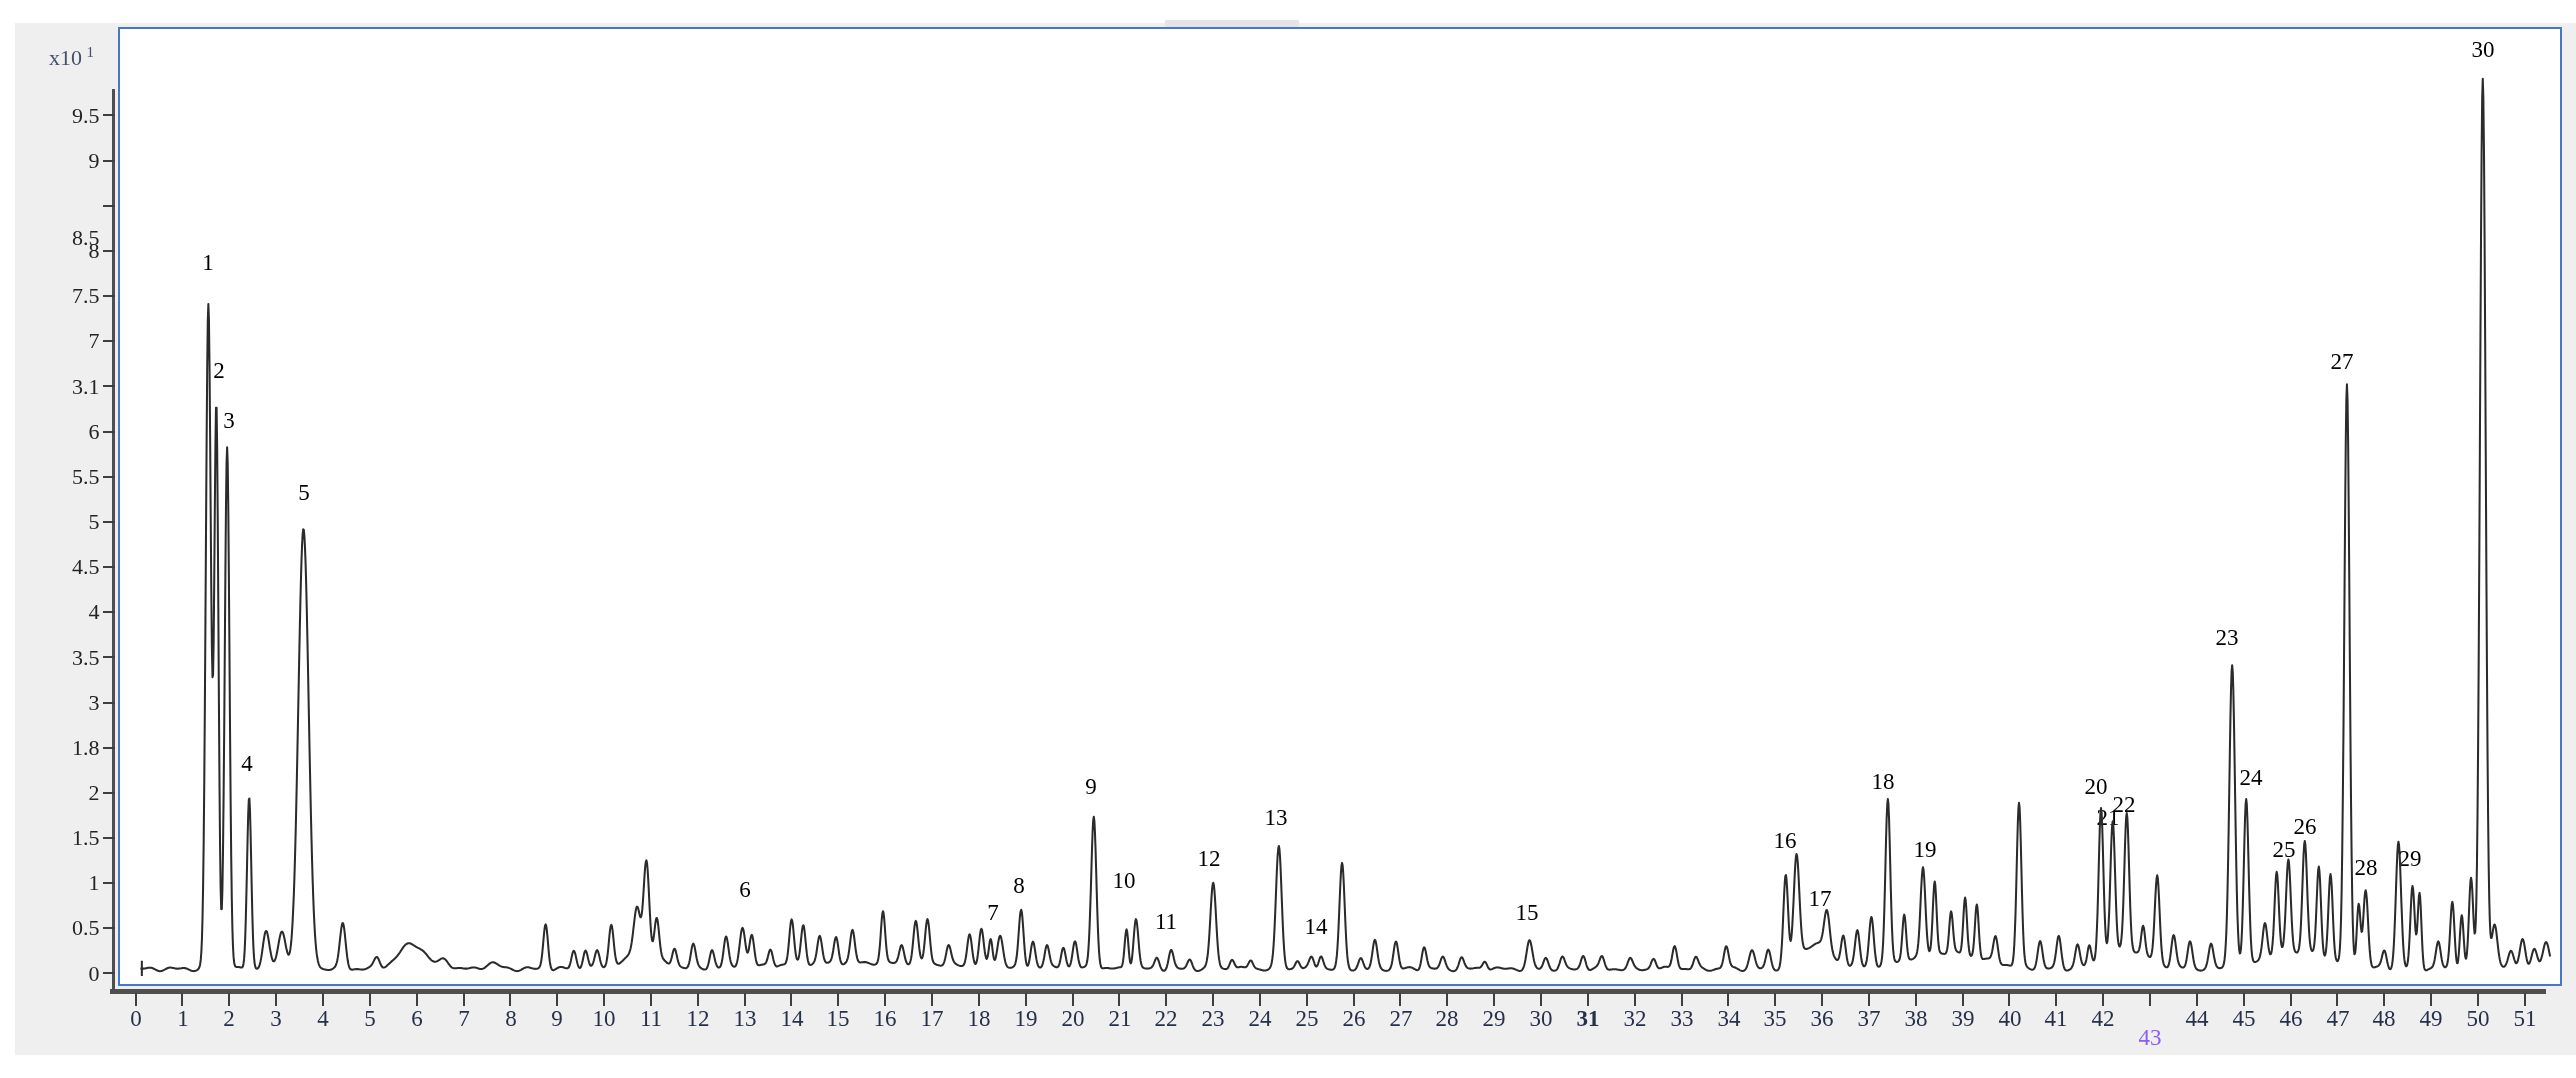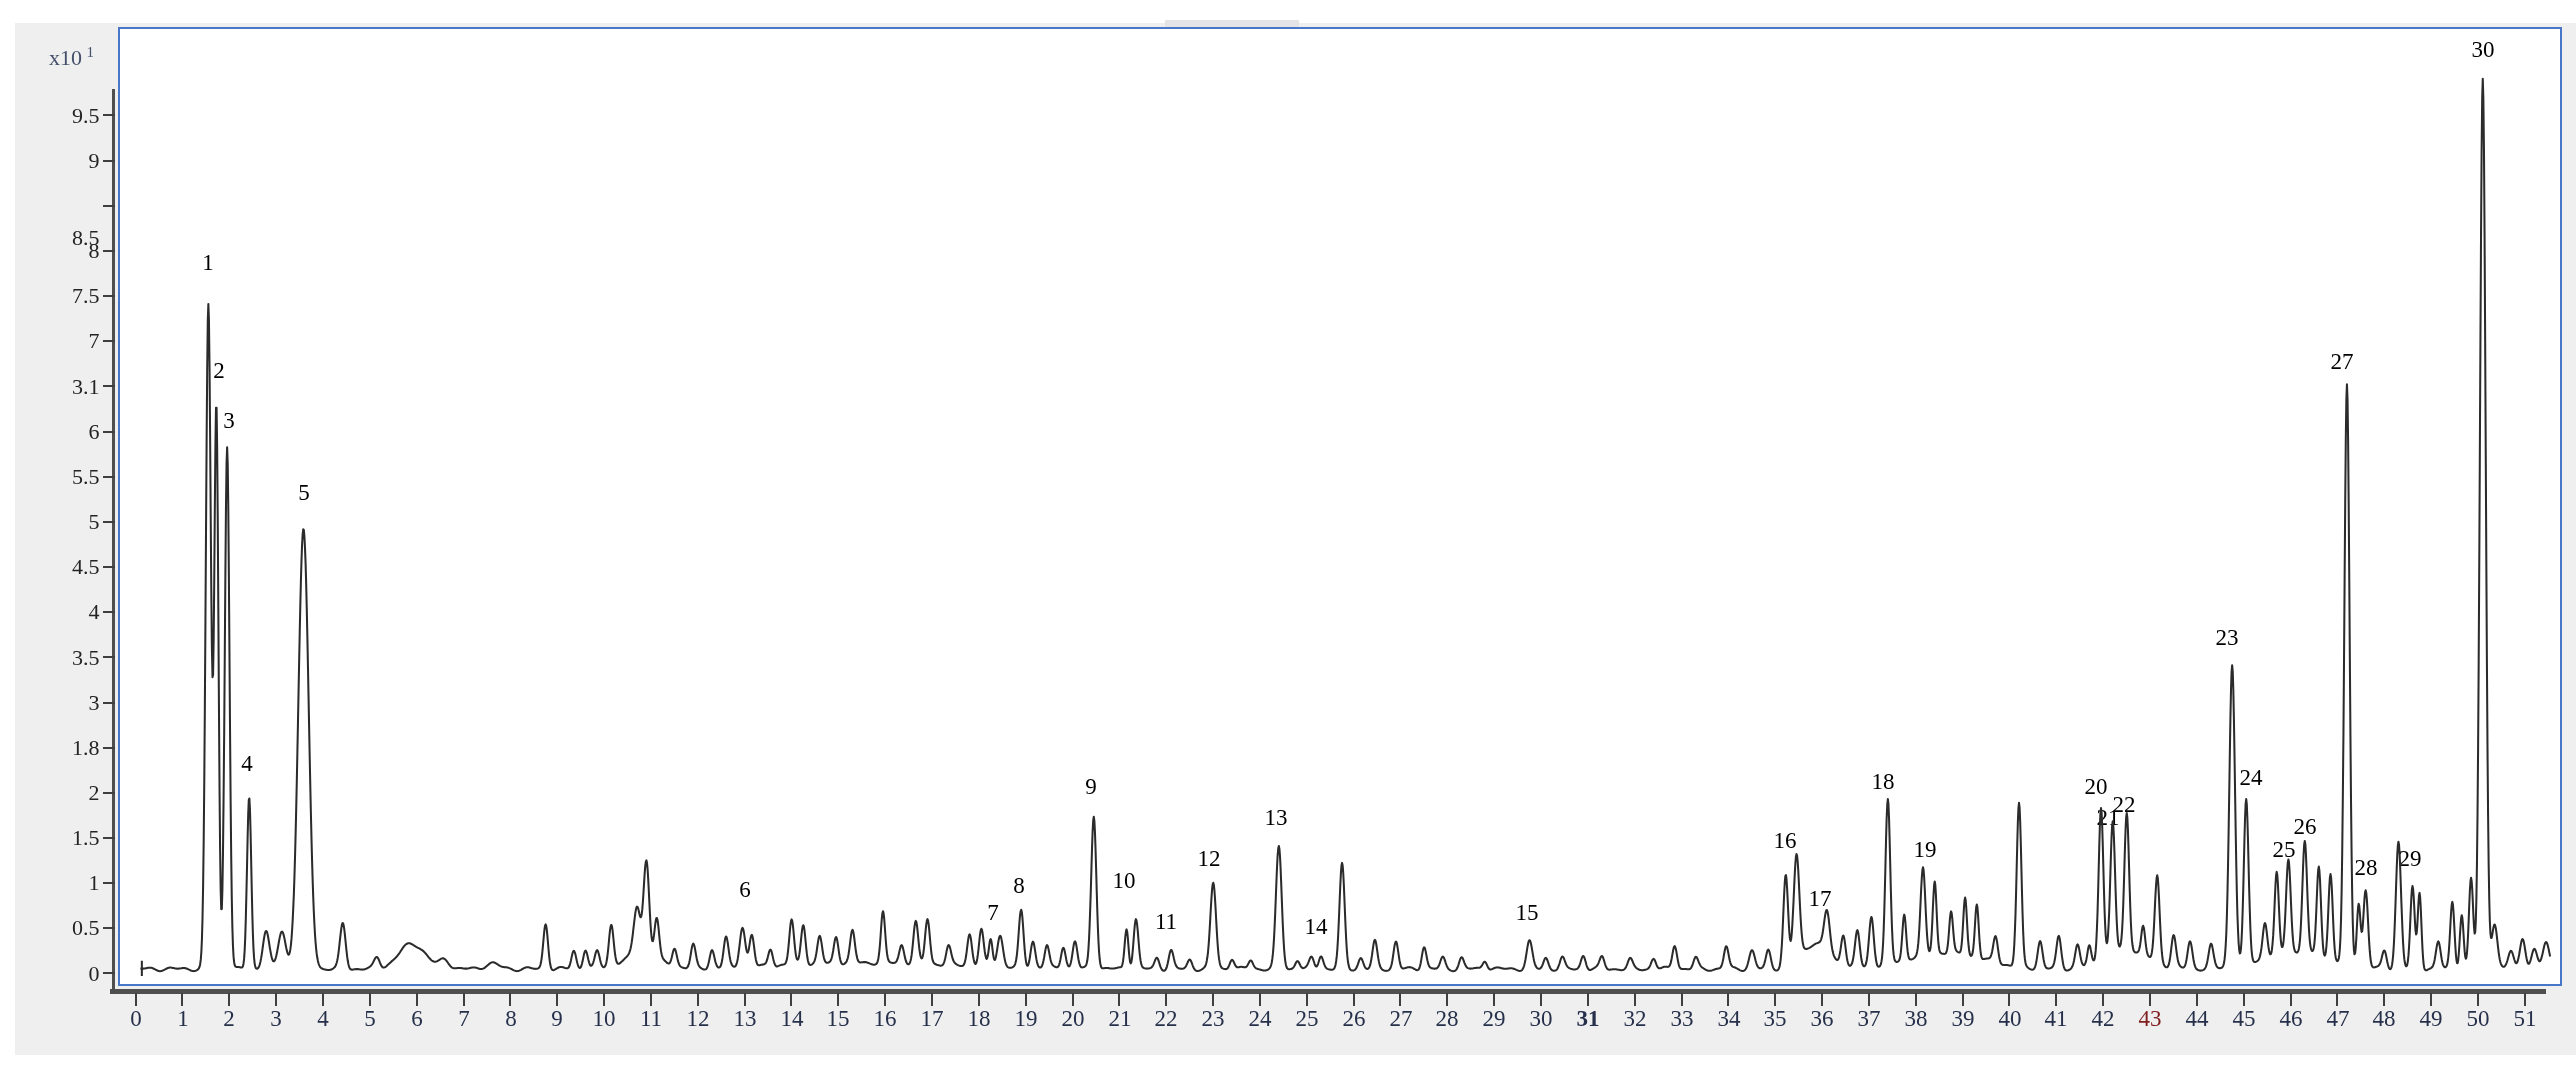--- a/index.html
+++ b/index.html
@@ -159,21 +159,21 @@
       <div class="x-tick-label" style="left: 1916px; color: rgb(38, 48, 74);">38</div>
       <div class="x-tick" style="left: 1962px; background: rgb(63, 63, 63);"></div>
       <div class="x-tick-label" style="left: 1963px; color: rgb(38, 48, 74);">39</div>
       <div class="x-tick" style="left: 2008px; background: rgb(63, 63, 63);"></div>
       <div class="x-tick-label" style="left: 2010px; color: rgb(38, 48, 74);">40</div>
       <div class="x-tick" style="left: 2055px; background: rgb(63, 63, 63);"></div>
       <div class="x-tick-label" style="left: 2056px; color: rgb(38, 48, 74);">41</div>
       <div class="x-tick" style="left: 2102px; background: rgb(63, 63, 63);"></div>
       <div class="x-tick-label" style="left: 2103px; color: rgb(38, 48, 74);">42</div>
       <div class="x-tick" style="left: 2149px; background: rgb(63, 63, 63);"></div>
-      <div class="x-tick-label" style="left: 2150px; color: #7f1d1d;">43</div>
+      <div class="x-tick-label" style="left: 2150px; color: #8b5cf6; margin-top: 19px;">43</div>
       <div class="x-tick" style="left: 2196px; background: rgb(63, 63, 63);"></div>
       <div class="x-tick-label" style="left: 2197px; color: rgb(38, 48, 74);">44</div>
       <div class="x-tick" style="left: 2243px; background: rgb(63, 63, 63);"></div>
       <div class="x-tick-label" style="left: 2244px; color: rgb(38, 48, 74); font-family: Liberation Serif, serif;">45</div>
       <div class="x-tick" style="left: 2290px; background: rgb(63, 63, 63);"></div>
       <div class="x-tick-label" style="left: 2291px; color: rgb(38, 48, 74);">46</div>
       <div class="x-tick" style="left: 2336px; background: rgb(63, 63, 63);"></div>
       <div class="x-tick-label" style="left: 2338px; color: rgb(38, 48, 74);">47</div>
       <div class="x-tick" style="left: 2383px; background: rgb(63, 63, 63);"></div>
       <div class="x-tick-label" style="left: 2384px; color: rgb(38, 48, 74);">48</div>

